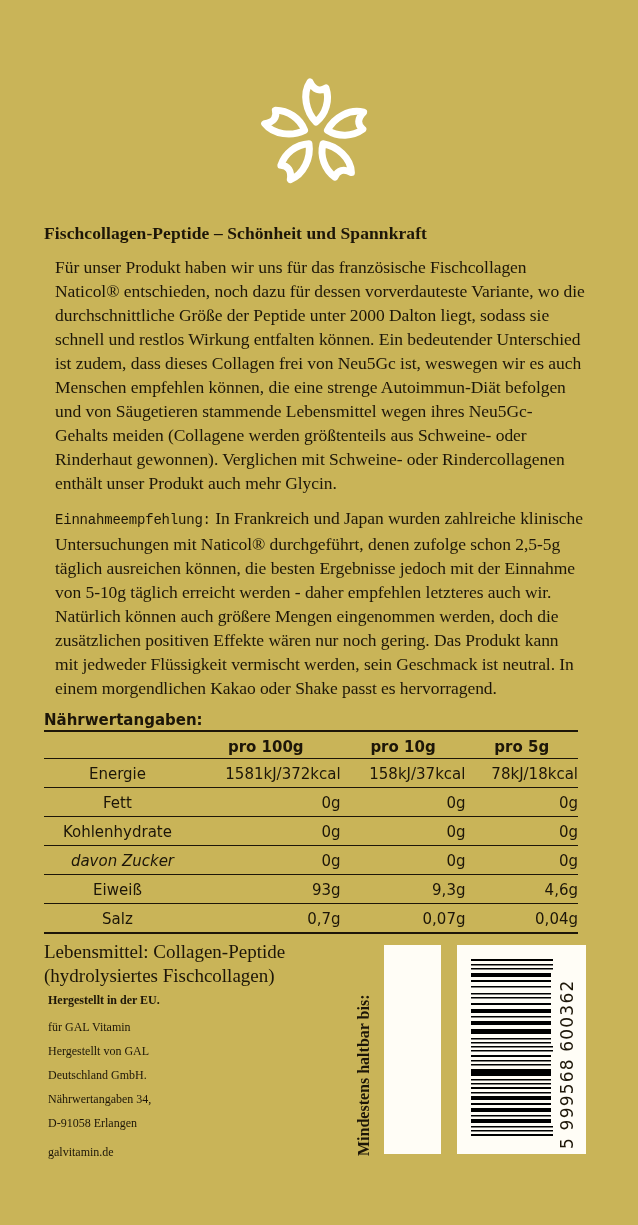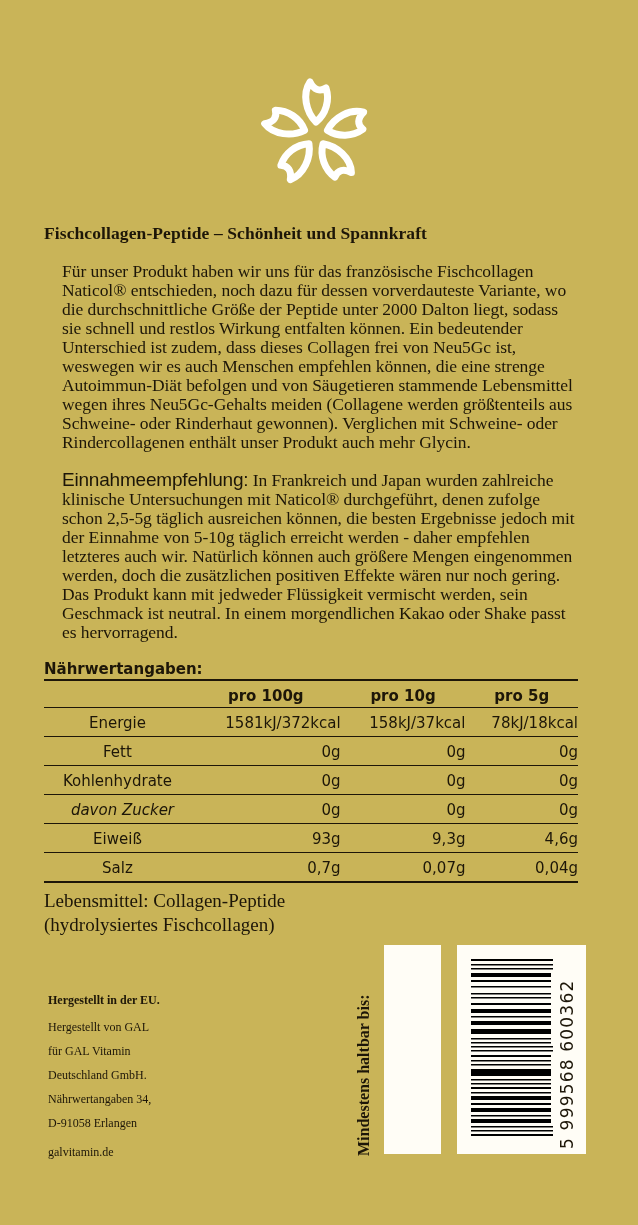--- a/index.html
+++ b/index.html
@@ -6,23 +6,23 @@
   body {
     width: 638px; height: 1225px; overflow: hidden;
     background: #C9B458;
     color: #1d1608;
     font-family: "Liberation Serif", "DejaVu Serif", serif;
     position: relative;
   }
   .logo { position: absolute; left: 258px; top: 72px; width: 116px; height: 116px; }
   .content { position: absolute; left: 44px; top: 222px; width: 552px; }
   .title { font-size: 17.5px; font-weight: bold; margin: 0 0 3px 0; letter-spacing: 0.1px; line-height: 22px; }
-  .para { font-size: 17.5px; line-height: 19px; margin: 18px; letter-spacing: -0.05px; }
+  .para { font-size: 17.5px; line-height: 24px; margin: 11px; letter-spacing: -0.05px; }
   .para + .para { margin-top: 4px; }
-  .lead-bold { font-family: Liberation Sans, sans-serif; font-size: 19px; letter-spacing: -0.2px; }
+  .lead-bold { font-family: Liberation Mono, monospace; font-size: 14px; letter-spacing: -0.2px; }
   .nutri-title { font-family: "DejaVu Sans", "Liberation Sans", sans-serif; font-weight: bold; font-size: 15px; margin-top: 5px; line-height: 19px; }
   table.nutri {
     width: 534px; border-collapse: collapse;
     font-family: "DejaVu Sans", "Liberation Sans", sans-serif; font-size: 15px;
     border-top: 2px solid #1d1608;
   }
   table.nutri th { font-weight: bold; height: 24px; padding: 0 0 2px 0; vertical-align: bottom; }
   table.nutri th:first-child { text-align: left; }
   table.nutri td { height: 26px; padding: 2px 0 0 0; border-top: 1.5px solid #1d1608; text-align: right; vertical-align: middle; }
   table.nutri tr.hdr th { border-bottom: 0; }
@@ -128,22 +128,22 @@
     </table>
 
   <div class="ingredients">
     <div>Lebensmittel: Collagen-Peptide</div>
     <div>(hydrolysiertes Fischcollagen)</div>
   </div>
 </div>
 
 <div class="maker">
   <div class="made-eu">Hergestellt in der EU.</div>
+  <div>für GAL Vitamin</div>
   <div>Hergestellt von GAL</div>
-  <div>für GAL Vitamin</div>
   <div>Deutschland GmbH.</div>
   <div>Nährwertangaben 34,</div>
   <div>D-91058 Erlangen</div>
   <div class="web">galvitamin.de</div>
 </div>
 
 <div class="bbd-label">Mindestens haltbar bis:</div>
 <div class="bbd-box"><span></span></div>
 
 <div class="barcode-box">

